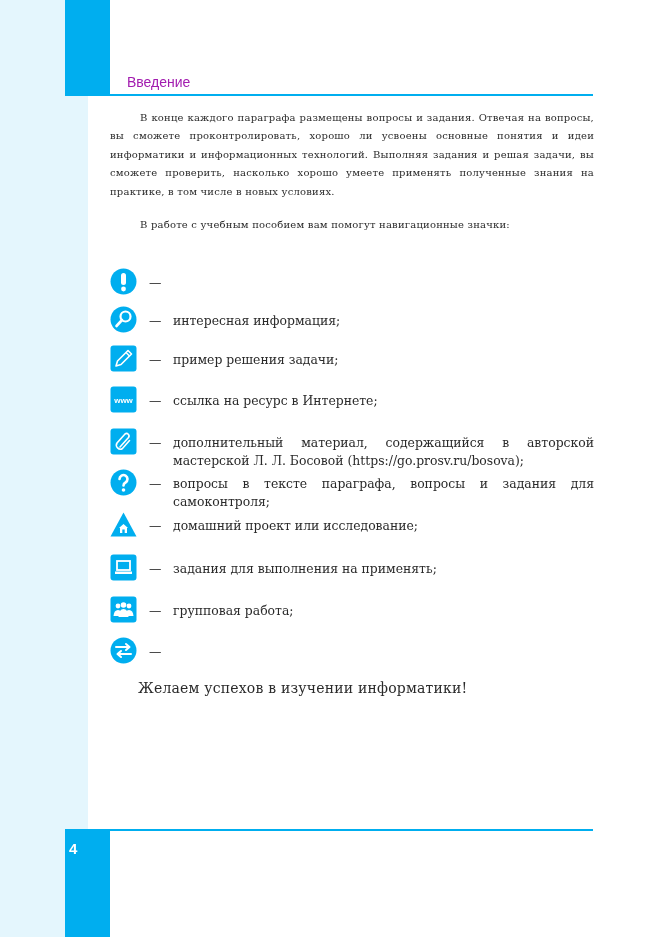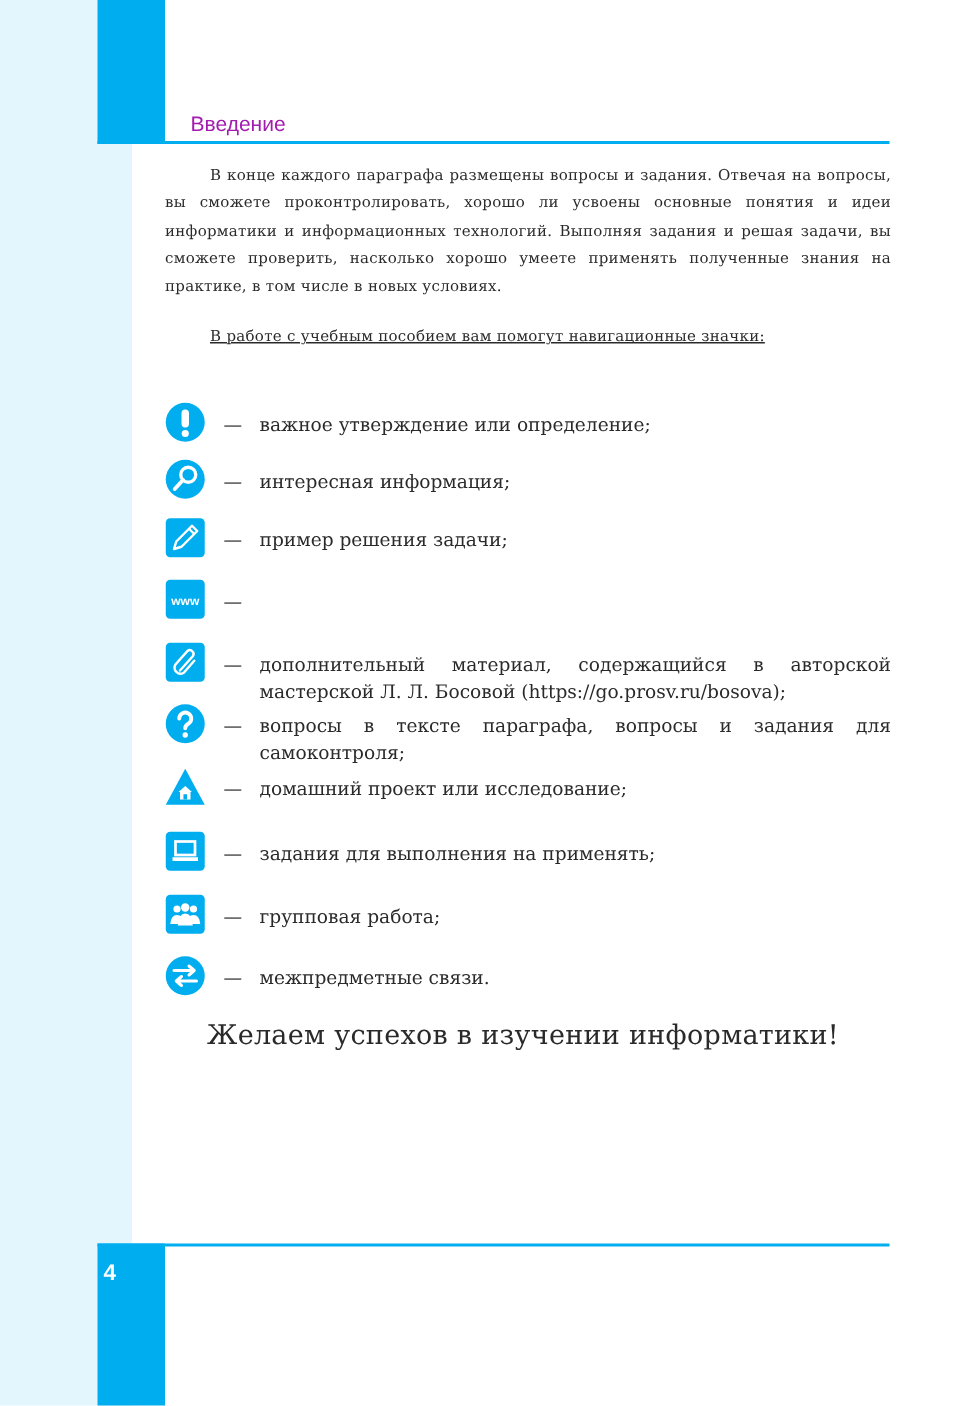--- a/index.html
+++ b/index.html
@@ -10,29 +10,29 @@
   .bar-bottom{position:absolute;left:65px;top:829px;width:45px;height:108px;background:#00aeef;}
   .white-top{position:absolute;left:110px;top:0;width:540px;height:96px;background:#fff;}
   .rule-top{position:absolute;left:65px;top:94px;width:528px;height:2px;background:#00aeef;}
   .rule-bottom{position:absolute;left:65px;top:829px;width:528px;height:2px;background:#00aeef;}
   .running-head{position:absolute;left:127px;top:74px;font-family:"Liberation Sans","DejaVu Sans",sans-serif;
        font-size:14px;color:#a21caf;}
   .page-num{position:absolute;left:69px;top:840px;font-family:"Liberation Sans","DejaVu Sans",sans-serif;
        font-weight:bold;font-size:15px;color:#fff;}
   .content{position:absolute;left:110px;top:109px;width:484px;font-size:10px;line-height:18.4px;letter-spacing:0.2px;}
   .para{margin:0;text-align:justify;text-indent:30px;}
-  .para + .para{margin-top:15px;text-decoration:underline;}
+  .para + .para{margin-top:15px;}
   .legend{position:absolute;left:110px;top:270px;width:484px;font-size:12.4px;}
   .item{position:absolute;left:0;width:484px;display:flex;align-items:flex-start;}
   .icon{width:27px;height:22px;flex:0 0 27px;display:flex;align-items:center;justify-content:center;}
   .icon svg{display:block;}
   .dash{margin-left:12px;flex:0 0 16px;line-height:18.4px;padding-top:4px;}
   .desc{margin-left:8px;flex:1;line-height:18.4px;padding-top:4px;text-align:justify;}
   .desc b{font-weight:normal;}
-  .closing{position:absolute;left:138px;top:680px;font-size:18px;letter-spacing:0.2px;}
+  .closing{position:absolute;left:138px;top:680px;font-size:14px;letter-spacing:0.2px;}
 </style>
 </head>
 <body>
 
 <div class="left-strip"></div>
 <div class="white-top"></div>
 <div class="bar-top"></div>
 <div class="rule-top"></div>
 <div class="running-head">Введение</div>
 
@@ -45,21 +45,20 @@
 
   <div class="item" style="top:0px">
     <span class="icon">
       <svg width="27" height="27" viewBox="0 0 27 27">
           <circle cx="13.5" cy="13.5" r="13" fill="#00aeef"></circle>
           <rect x="11" y="5" width="5" height="12" rx="2.5" fill="#fff"></rect>
           <circle cx="13.5" cy="21" r="2.4" fill="#fff"></circle>
         </svg>
     </span>
     <span class="dash">—</span>
-    <span class="desc">важное утверждение или определение;</span>
   </div>
 
   <div class="item" style="top:38px">
     <span class="icon">
       <svg width="27" height="27" viewBox="0 0 27 27">
           <circle cx="13.5" cy="13.5" r="13" fill="#00aeef"></circle>
           <circle cx="15.5" cy="10.5" r="5" fill="none" stroke="#fff" stroke-width="2.2"></circle>
           <line x1="12" y1="14" x2="6.5" y2="20" stroke="#fff" stroke-width="2.6" stroke-linecap="round"></line>
         </svg>
     </span>
@@ -80,20 +79,21 @@
   </div>
 
   <div class="item" style="top:118px">
     <span class="icon">
       <svg width="27" height="27" viewBox="0 0 27 27">
           <rect x="0.5" y="0.5" width="26" height="26" rx="3" fill="#00aeef"></rect>
           <text x="13.5" y="17" text-anchor="middle" font-family="Liberation Sans, sans-serif" font-weight="bold" font-size="8" fill="#fff">www</text>
         </svg>
     </span>
     <span class="dash">—</span>
+    <span class="desc">ссылка на ресурс в Интернете;</span>
   </div>
 
   <div class="item" style="top:160px">
     <span class="icon">
       <svg width="27" height="27" viewBox="0 0 27 27">
           <rect x="0.5" y="0.5" width="26" height="26" rx="3" fill="#00aeef"></rect>
           <path d="M10 19 L18.5 9.5 A2.5 2.5 0 0 0 15 6 L7 15 A4 4 0 0 0 12.5 20.5 L19.5 12.5" fill="none" stroke="#fff" stroke-width="1.6" stroke-linecap="round"></path>
         </svg>
     </span>
     <span class="dash">—</span>
@@ -154,21 +154,20 @@
 
   <div class="item" style="top:369px">
     <span class="icon">
       <svg width="27" height="27" viewBox="0 0 27 27">
           <circle cx="13.5" cy="13.5" r="13" fill="#00aeef"></circle>
           <path d="M6 10 L19 10 M16 7 L19.5 10 L16 13" fill="none" stroke="#fff" stroke-width="2" stroke-linecap="round" stroke-linejoin="round"></path>
           <path d="M21 17 L8 17 M11 14 L7.5 17 L11 20" fill="none" stroke="#fff" stroke-width="2" stroke-linecap="round" stroke-linejoin="round"></path>
         </svg>
     </span>
     <span class="dash">—</span>
-    <span class="desc">межпредметные связи.</span>
   </div>
 </div>
 
 <div class="closing">Желаем успехов в изучении информатики!</div>
 
 <div class="bar-bottom"></div>
 <div class="rule-bottom"></div>
 <div class="page-num">4</div>
 
 </body></html>

